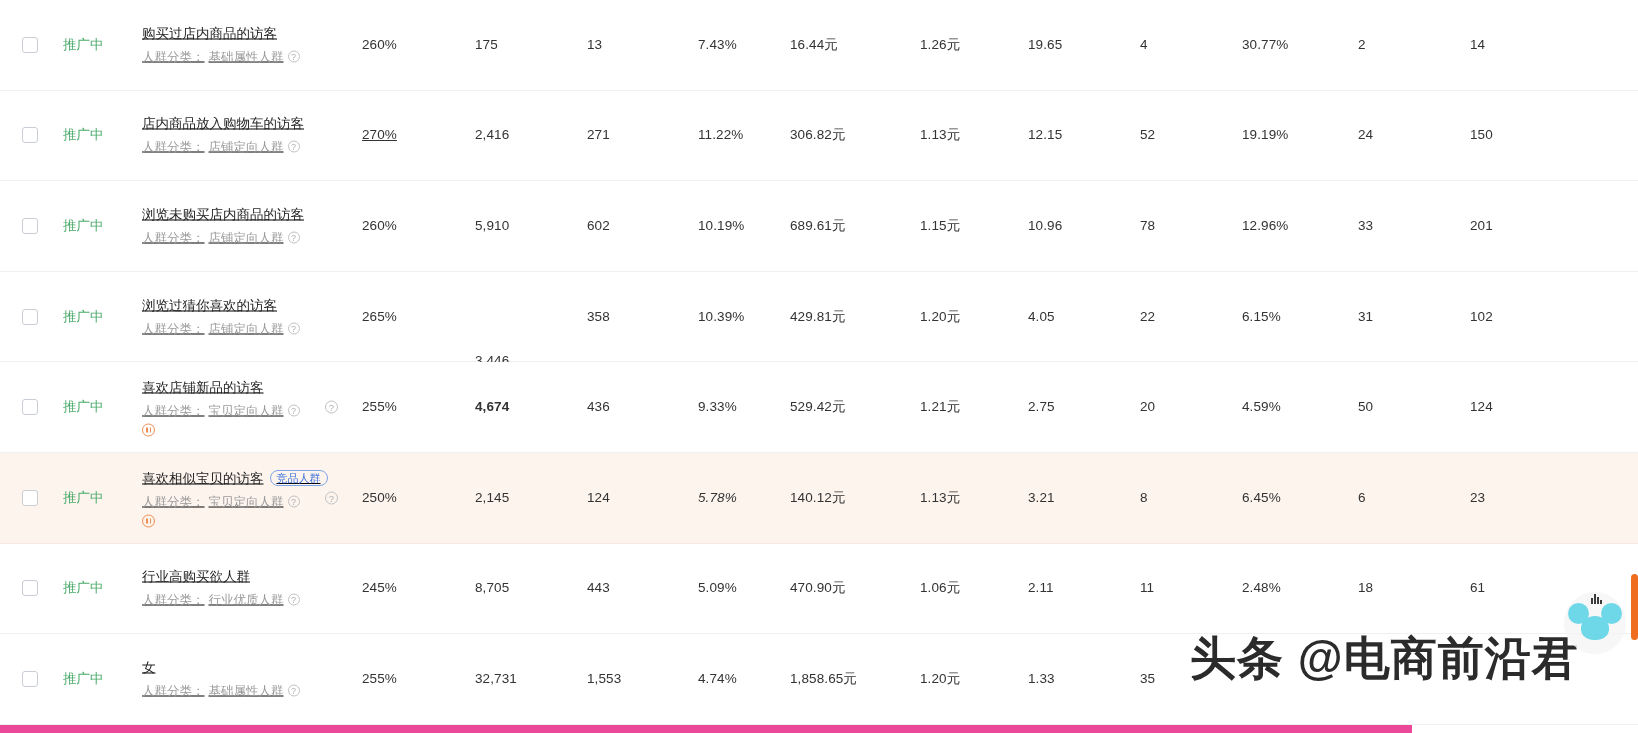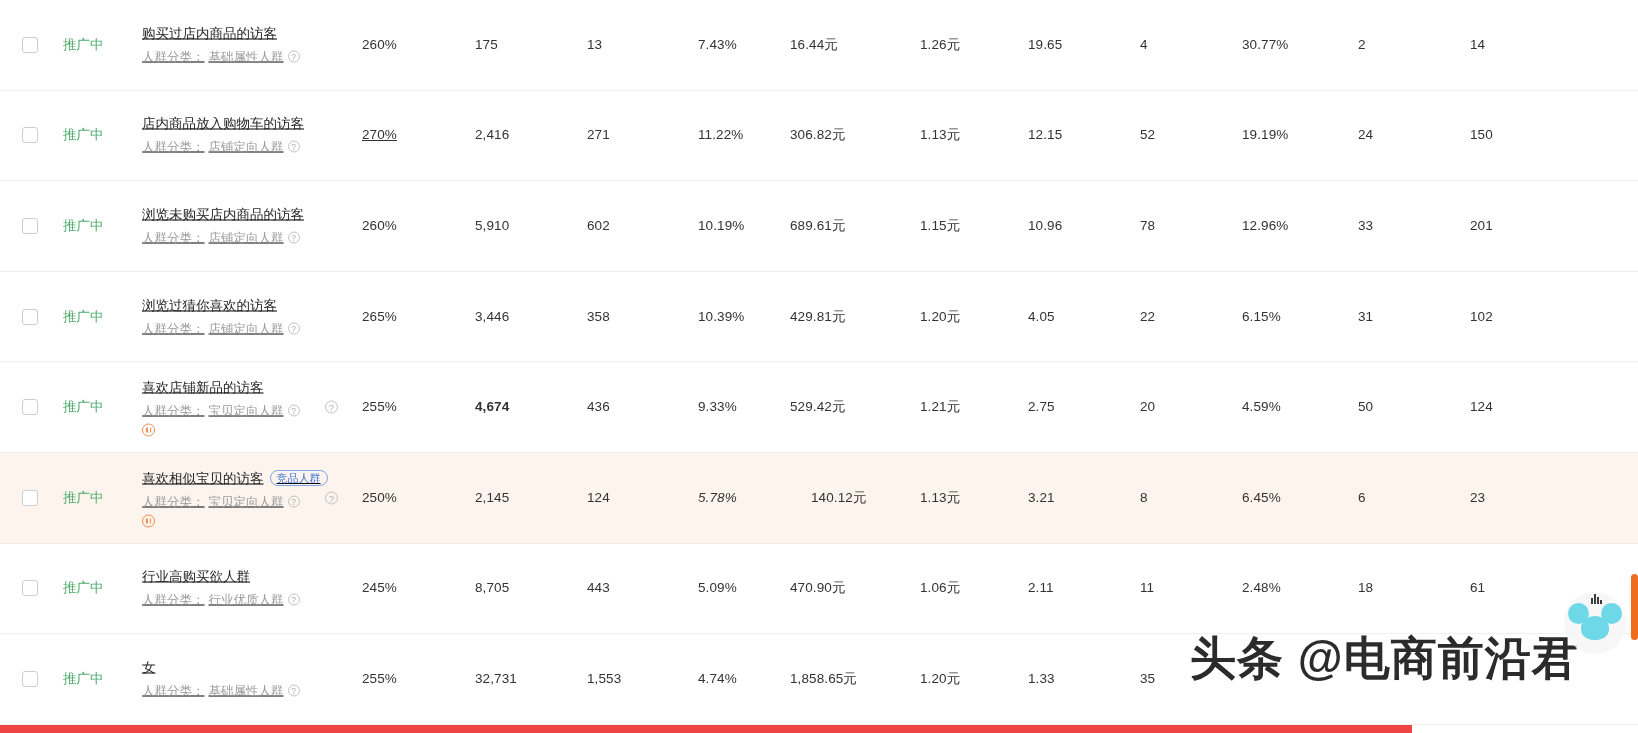--- a/index.html
+++ b/index.html
@@ -7,21 +7,21 @@
     width: 1638px;
     height: 733px;
     background: #ffffff;
     font-family: "Liberation Sans", "DejaVu Sans", sans-serif;
     overflow: hidden;
   }
   #app {
     position: relative;
     width: 1412px;
     height: 733px;
-    background: #ef4444;
+    background: #ec4899;
   }
 
   
   .tbl {
     position: absolute;
     top: 0; left: 0;
     width: 1638px;
   }
   .row {
     position: relative;
@@ -350,21 +350,21 @@
             <span>浏览过猜你喜欢的访客</span>
           </div>
           <div class="nm-sub">
             <span>人群分类：</span>
             <span>店铺定向人群</span>
             <span class="qicon"></span>
           </div>
         </div>
         <div class="cellband">
           <div class="cell" style="left: 362px;">265%</div>
-          <div class="cell" style="left: 475px;">3,446</div>
+          <div class="cell" style="left: 475px; margin-top: 44px;">3,446</div>
           <div class="cell" style="left: 587px;">358</div>
           <div class="cell" style="left: 698px;">10.39%</div>
           <div class="cell" style="left: 790px;">429.81元</div>
           <div class="cell" style="left: 920px;">1.20元</div>
           <div class="cell" style="left: 1028px;">4.05</div>
           <div class="cell" style="left: 1140px;">22</div>
           <div class="cell" style="left: 1242px;">6.15%</div>
           <div class="cell" style="left: 1358px;">31</div>
           <div class="cell" style="left: 1470px;">102</div>
         </div>
@@ -416,21 +416,21 @@
             <span class="qicon"></span>
           </div>
           <div class="pauseicon"></div>
         </div>
         <div class="qicon-right"></div>
         <div class="cellband">
           <div class="cell" style="left: 362px;">250%</div>
           <div class="cell" style="left: 475px;">2,145</div>
           <div class="cell" style="left: 587px;">124</div>
           <div class="cell" style="left: 698px; font-style: italic;">5.78%</div>
-          <div class="cell" style="left: 790px; margin-left: 21px;">140.12元</div>
+          <div class="cell" style="left: 790px;">140.12元</div>
           <div class="cell" style="left: 920px;">1.13元</div>
           <div class="cell" style="left: 1028px;">3.21</div>
           <div class="cell" style="left: 1140px;">8</div>
           <div class="cell" style="left: 1242px;">6.45%</div>
           <div class="cell" style="left: 1358px;">6</div>
           <div class="cell" style="left: 1470px;">23</div>
         </div>
       </div>
       <div class="row">
         <div class="cb-wrap">

